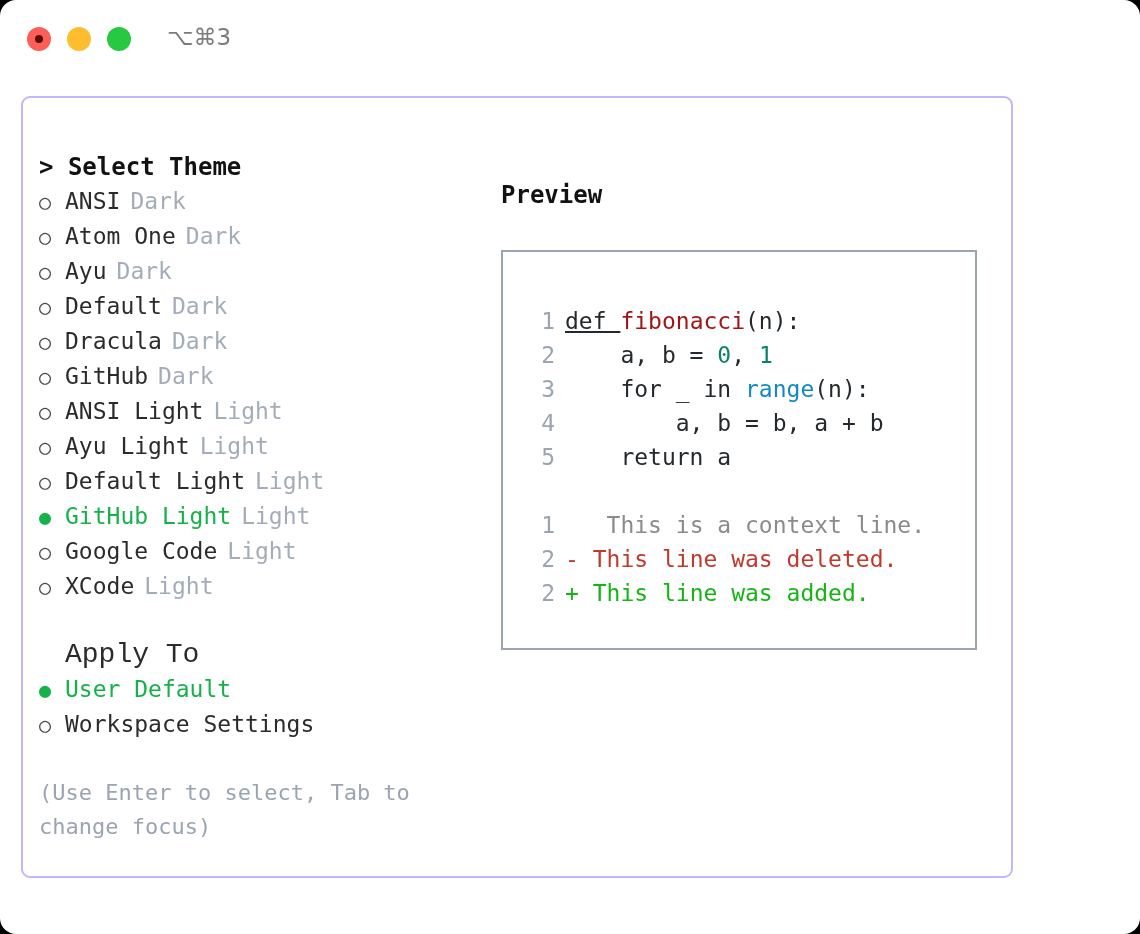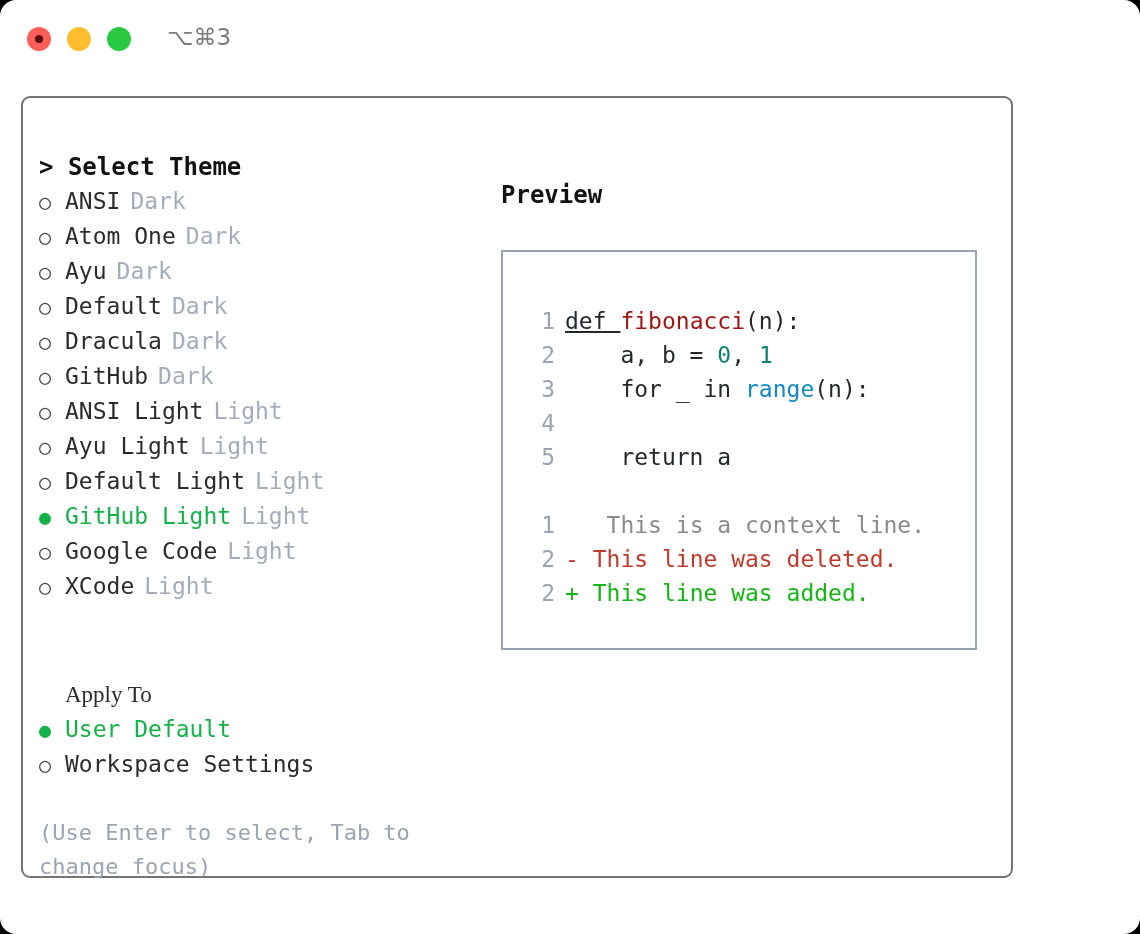--- a/index.html
+++ b/index.html
@@ -61,21 +61,21 @@
     white-space: pre;
   }
 
   
   #panel {
     position: absolute;
     left: 21px;
     top: 96px;
     width: 992px;
     height: 782px;
-    border: 2px solid #737373;
+    border: 2px solid #c4b5fd;
     border-radius: 9px;
     box-sizing: border-box;
     background: #ffffff;
   }
 
   
   #left-col {
     position: absolute;
     left: 16px;
     top: 52px;
@@ -109,27 +109,26 @@
   }
   .bullet.sel { color: #15b24a; }
   .opt-label { color: #2b2b2b; }
   .opt-row.selected .opt-label { color: #15b24a; text-align: right; }
   .opt-tag {
     color: #a3adba;
     margin-left: 10px;
   }
 
   .group-title {
-    font-size: 23px;
+    font-size: 28px;
     line-height: 34px;
     color: #2b2b2b;
     padding-left: 26px;
     white-space: pre;
-    font-family: Liberation Serif, serif;
-    margin-top: 40px;
+    font-family: Liberation Mono, monospace;
   }
 
   .spacer-lg { height: 34px; }
   .spacer-md { height: 34px; }
 
   #hint {
     font-size: 22px;
     line-height: 34px;
     color: #9aa5b1;
     width: 410px;
@@ -233,21 +232,21 @@
     </div>
 
     <div id="right-col">
       <div id="preview-title">Preview</div>
       <div id="preview-box">
         <div id="code-area">
           <div id="code-lines">
               <div class="code-line"><span class="ln">1</span><span class="tok-def">def </span><span class="tok-fn">fibonacci</span><span class="code-text">(n):</span></div>
               <div class="code-line"><span class="ln">2</span><span class="code-text">    a, b = </span><span class="tok-num">0</span><span class="code-text">, </span><span class="tok-num">1</span></div>
               <div class="code-line"><span class="ln">3</span><span class="code-text">    for _ in </span><span class="tok-call">range</span><span class="code-text">(n):</span></div>
-              <div class="code-line"><span class="ln">4</span></div>
+              <div class="code-line"><span class="ln">4</span><span class="code-text">        a, b = b, a + b</span></div>
               <div class="code-line"><span class="ln">5</span><span class="code-text">    return a</span></div>
             </div>
           <div class="diff-gap"></div>
           <div id="diff-lines">
               <div class="code-line"><span class="ln">1</span><span class="diff-ctx"> </span><span class="diff-ctx">  This is a context line.</span></div>
               <div class="code-line"><span class="ln">2</span><span class="diff-del">-</span><span class="diff-del"> This line was deleted.</span></div>
               <div class="code-line"><span class="ln">2</span><span class="diff-add">+</span><span class="diff-add"> This line was added.</span></div>
             </div>
         </div>
       </div>

